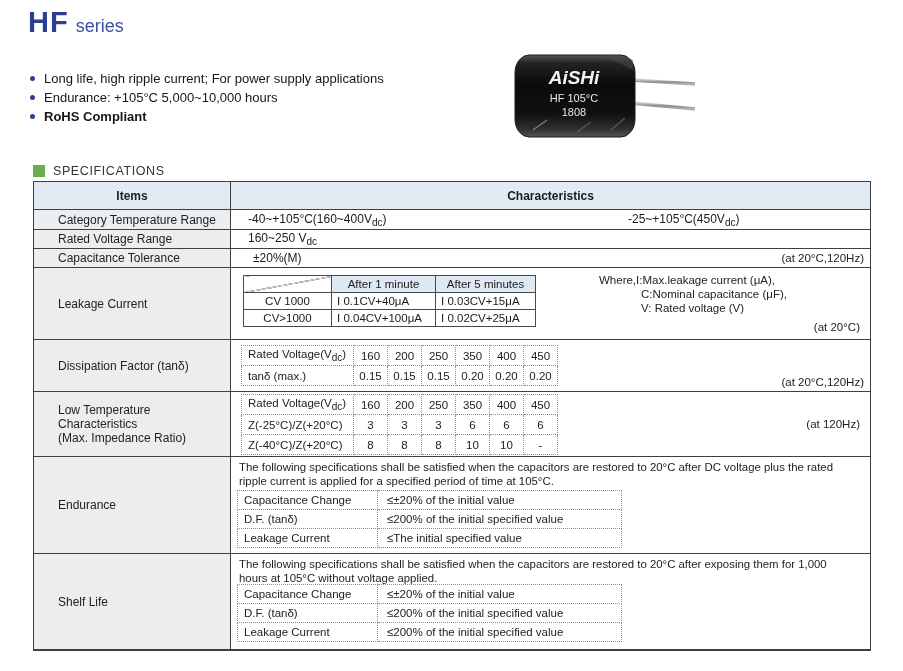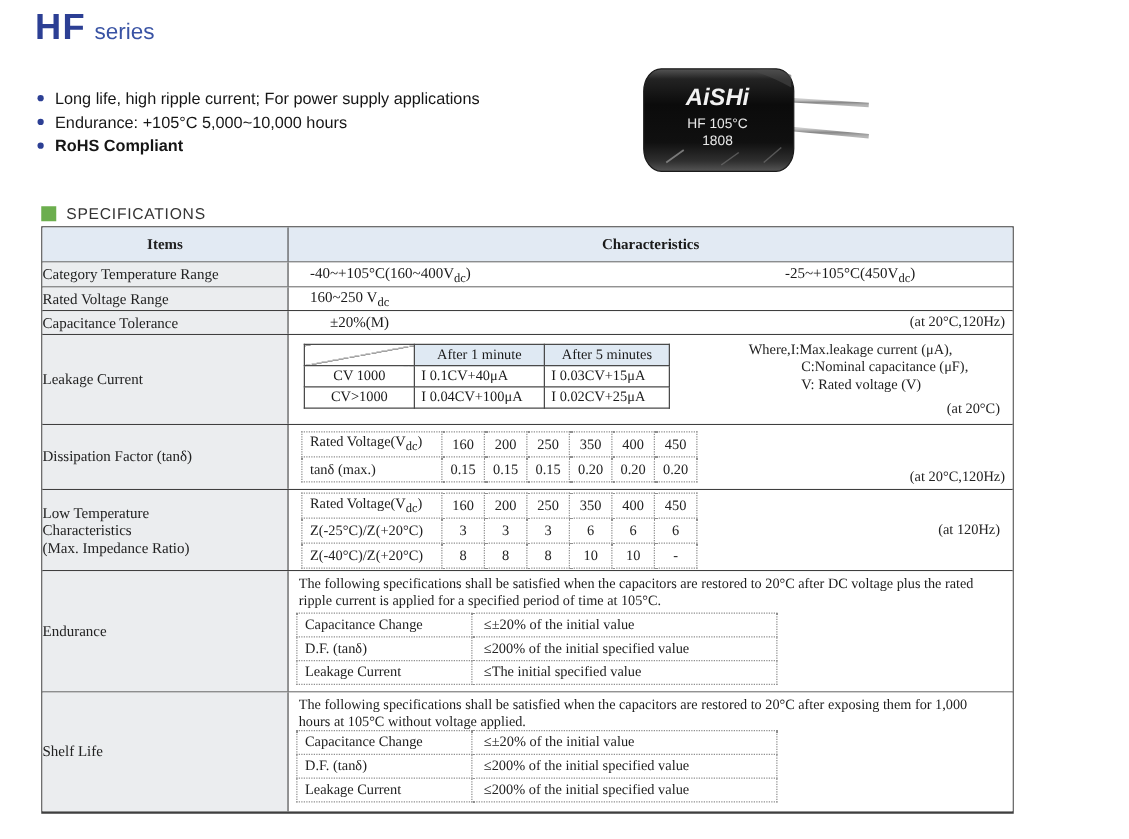--- a/index.html
+++ b/index.html
@@ -22,24 +22,24 @@
 
   
   .cap-photo{left:503px;top:46px;width:200px;height:100px;}
 
   
   .section-head{left:33px;top:164px;display:flex;align-items:center;}
   .green-square{width:12px;height:12px;background:var(--section_green,#6cae4e);margin-right:8px;}
   .section-title{font-size:12.5px;color:#333;letter-spacing:0.6px;}
 
   
-  .spec-table{left:33px;top:181px;width:778px;border:1px solid #3f3f3f;border-bottom-width:2px;background:#fff;box-sizing:border-box;font-family:Liberation Serif, serif;}
+  .spec-table{left:33px;top:181px;width:838px;border:1px solid #3f3f3f;border-bottom-width:2px;background:#fff;box-sizing:border-box;}
   .trow{display:flex;border-top:1px solid #3f3f3f;box-sizing:border-box;}
   .trow:first-child{border-top:none;}
-  .cell-label{width:197px;flex:0 0 197px;background:var(--label_bg,#ebedef);border-right:1px solid #3f3f3f;display:flex;flex-direction:column;justify-content:center;padding-left:0;box-sizing:border-box;font-size:12px;color:#222;}
+  .cell-label{width:197px;flex:0 0 197px;background:var(--label_bg,#ebedef);border-right:1px solid #3f3f3f;display:flex;flex-direction:column;justify-content:center;padding-left:24px;box-sizing:border-box;font-size:12px;color:#222;}
   .cell-content{flex:1;position:relative;background:#fff;font-size:12px;box-sizing:border-box;}
   .hrow .cell-label,.hrow .cell-content{background:var(--table_header_bg,#e2eaf3);}
   .hrow{height:27px;}
   .hrow .cell-label{align-items:center;justify-content:center;padding-left:0;font-weight:bold;}
   .hrow .cell-content{display:flex;align-items:center;justify-content:center;font-weight:bold;}
   .r-cat{height:20px;} .r-rv{height:19px;} .r-tol{height:19px;}
   .r-lk{height:72px;} .r-df{height:52px;} .r-lt{height:65px;}
   .r-en{height:97px;} .r-sh{height:96px;}
   sub{font-size:10px;}
   .inline-val{position:absolute;top:50%;transform:translateY(-50%);white-space:nowrap;}
@@ -146,21 +146,21 @@
   <div class="trow r-rv">
     <div class="cell-label">Rated Voltage Range</div>
     <div class="cell-content">
       <span class="inline-val" style="left:17px;"><span>160~250 V</span><sub>dc</sub></span>
     </div>
   </div>
 
   <div class="trow r-tol">
     <div class="cell-label">Capacitance Tolerance</div>
     <div class="cell-content">
-      <span class="inline-val" style="left:33px;">±20%(M)</span>
+      <span class="inline-val" style="left:22px;">±20%(M)</span>
       <span class="cond" style="right:6px;top:50%;transform:translateY(-50%);">(at 20°C,120Hz)</span>
     </div>
   </div>
 
   <div class="trow r-lk">
     <div class="cell-label">Leakage Current</div>
     <div class="cell-content">
       <table class="lk-table">
         <tbody>
             <tr>

